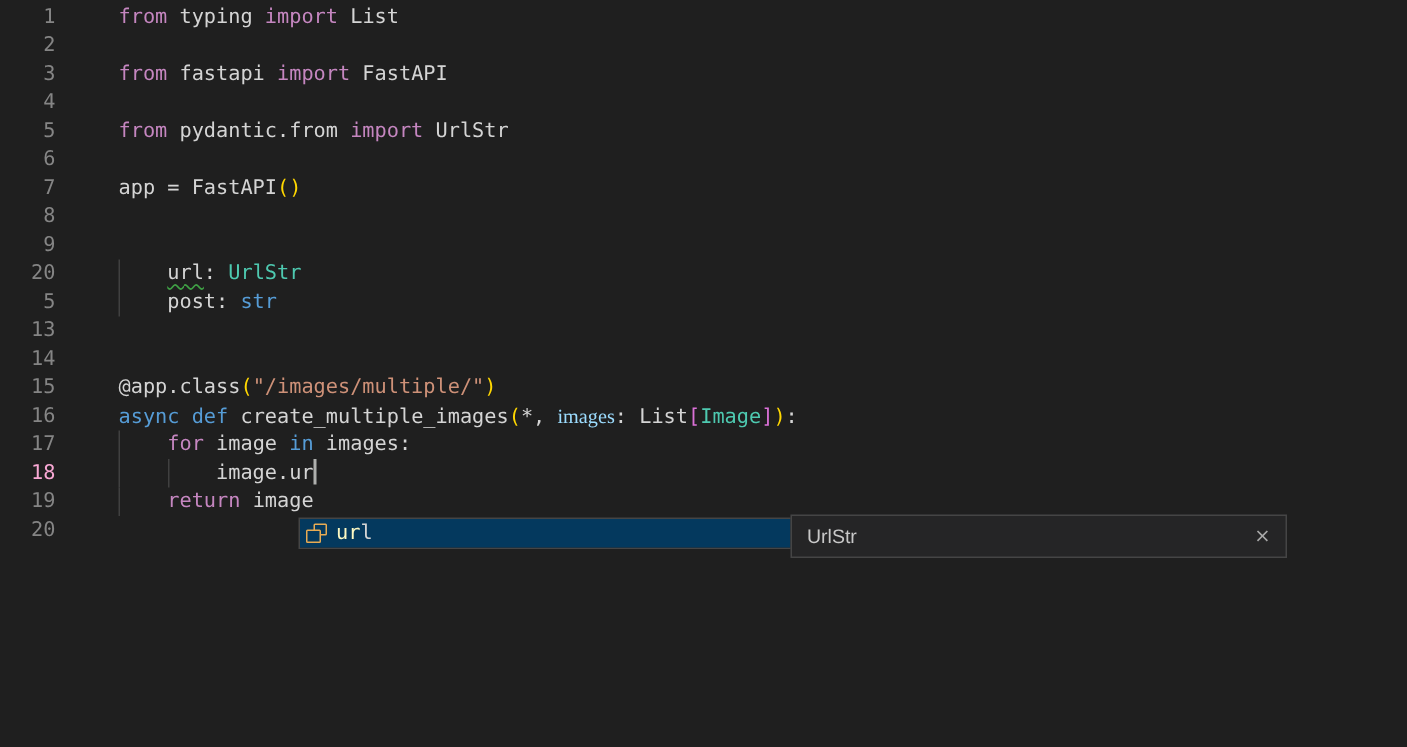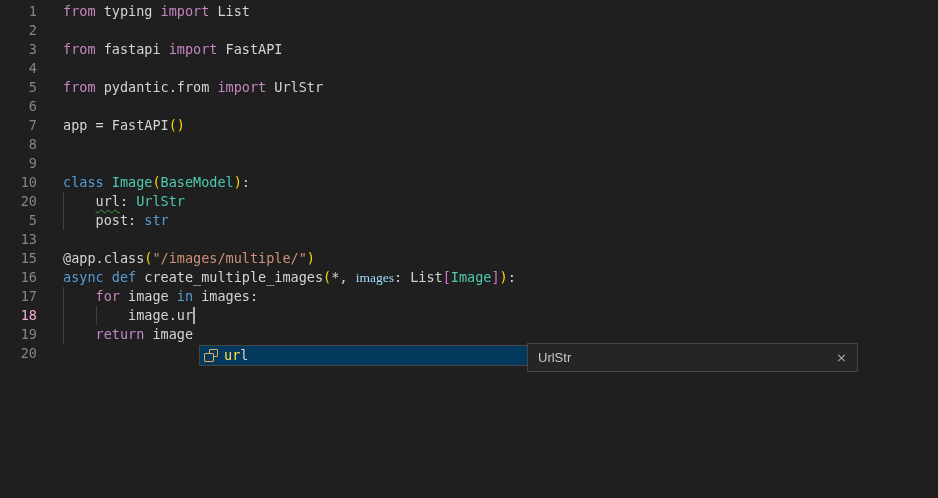--- a/index.html
+++ b/index.html
@@ -2,60 +2,60 @@
 <html><head>
 <meta charset="utf-8">
 <style>
   html,body{margin:0;padding:0;background:#1f1f1f;}
   #screen{position:relative;width:938px;height:498px;background:#1f1f1f;overflow:hidden;
           font-family:"DejaVu Sans Mono","Liberation Mono",monospace;font-size:13.5px;color:#d4d4d4;}
   #code-lines{position:absolute;top:2px;left:0;width:938px;}
   .line{display:flex;height:19px;line-height:19px;white-space:pre;}
   .ln{flex:none;width:37px;text-align:right;color:#858585;user-select:none;}
   .ln.active{color:#f9a8d4;}
-  .lc{position:relative;margin-left:26px;white-space:pre;}
+  .lc{position:relative;margin-left:42px;white-space:pre;}
   .guide{position:absolute;top:0;width:1px;height:19px;background:#404040;}
   .tk-d{color:#d4d4d4;} .tk-p{color:#c586c0;} .tk-b{color:#569cd6;} .tk-t{color:#4ec9b0;}
   .tk-pm{color:#9cdcfe;font-family:Liberation Serif, serif;} .tk-s{color:#ce9178;} .tk-g{color:#ffd700;} .tk-o{color:#da70d6;}
   .tk-w{color:#d4d4d4;text-decoration:underline wavy #3fa345 1px;text-underline-offset:3px;}
   .cursor{display:inline-block;width:2px;height:17px;background:#aeafad;vertical-align:middle;margin-top:-2px;}
   
   .suggest-list{position:absolute;left:199px;top:345px;width:329px;height:21px;
                 background:#252526;border:1px solid #454545;box-sizing:border-box;z-index:5;}
   .suggest-row{display:flex;align-items:center;height:19px;line-height:19px;padding:0 3px;}
   .suggest-row.selected{background:#04395e;}
   .kind-icon{position:relative;flex:none;width:16px;height:16px;margin-right:5px;}
   .sq-back{position:absolute;left:6px;top:1px;width:7px;height:6px;border:1px solid #e8ab53;border-radius:1px;}
   .sq-front{position:absolute;left:1px;top:5px;width:8px;height:7px;border:1px solid #e8ab53;border-radius:1px;background:#04395e;}
   .sg-label{white-space:pre;}
-  .sg-match{color:#fde047;} .sg-rest{color:#d4d4d4;}
+  .sg-match{color:#fef9c3;} .sg-rest{color:#d4d4d4;}
   .suggest-detail{position:absolute;left:527px;top:343px;width:331px;height:29px;box-sizing:border-box;
                   background:#252526;border:1px solid #454545;display:flex;align-items:center;
                   justify-content:space-between;padding:0 10px;z-index:6;
                   font-family:"Liberation Sans","DejaVu Sans",sans-serif;font-size:13px;color:#c8c8c8;}
   .detail-close{color:#a8a8a8;font-size:13px;cursor:pointer;font-family:"DejaVu Sans",sans-serif;}
 </style>
 </head>
 <body>
 
 <div id="screen">
   <div id="code-lines">
       <div class="line"><div class="ln">1</div><div class="lc"><span class="tk-p">from</span><span class="tk-d"> typing </span><span class="tk-p">import</span><span class="tk-d"> List</span></div></div>
       <div class="line"><div class="ln">2</div><div class="lc"></div></div>
       <div class="line"><div class="ln">3</div><div class="lc"><span class="tk-p">from</span><span class="tk-d"> fastapi </span><span class="tk-p">import</span><span class="tk-d"> FastAPI</span></div></div>
       <div class="line"><div class="ln">4</div></div>
       <div class="line"><div class="ln">5</div><div class="lc"><span class="tk-p">from</span><span class="tk-d"> pydantic.from </span><span class="tk-p">import</span><span class="tk-d"> UrlStr</span></div></div>
       <div class="line"><div class="ln">6</div><div class="lc"></div></div>
       <div class="line"><div class="ln">7</div><div class="lc"><span class="tk-d">app = FastAPI</span><span class="tk-g">()</span></div></div>
       <div class="line"><div class="ln">8</div><div class="lc"></div></div>
       <div class="line"><div class="ln">9</div><div class="lc"></div></div>
-      <div class="line"><div class="ln">10</div><div class="lc"><span class="tk-b">class</span><span class="tk-d"> </span><span class="tk-t">Image</span><span class="tk-g">(</span><span class="tk-t">BaseModel</span><span class="tk-g">)</span><span class="tk-d">:</span></div></div>
       <div class="line"><div class="ln">20</div><div class="lc"><span class="guide" style="left: 0px;"></span><span class="tk-d">    </span><span class="tk-w">url</span><span class="tk-d">: </span><span class="tk-t">UrlStr</span></div></div>
       <div class="line"><div class="ln">5</div><div class="lc"><span class="guide" style="left: 0px;"></span><span class="tk-d">    post: </span><span class="tk-b">str</span></div></div>
       <div class="line"><div class="ln">13</div><div class="lc"></div></div>
+      <div class="line"><div class="ln">14</div><div class="lc"></div></div>
       <div class="line"><div class="ln">15</div><div class="lc"><span class="tk-d">@app.class</span><span class="tk-g">(</span><span class="tk-s">"/images/multiple/"</span><span class="tk-g">)</span></div></div>
       <div class="line"><div class="ln">16</div><div class="lc"><span class="tk-b">async</span><span class="tk-d"> </span><span class="tk-b">def</span><span class="tk-d"> create_multiple_images</span><span class="tk-g">(</span><span class="tk-d">*, </span><span class="tk-pm">images</span><span class="tk-d">: List</span><span class="tk-o">[</span><span class="tk-t">Image</span><span class="tk-o">]</span><span class="tk-g">)</span><span class="tk-d">:</span></div></div>
       <div class="line"><div class="ln">17</div><div class="lc"><span class="guide" style="left: 0px;"></span><span class="tk-d">    </span><span class="tk-p">for</span><span class="tk-d"> image </span><span class="tk-b">in</span><span class="tk-d"> images:</span></div></div>
       <div class="line"><div class="ln active">18</div><div class="lc"><span class="guide" style="left: 0px;"></span><span class="guide" style="left: 32.5px;"></span><span class="tk-d">        image.ur</span><span class="cursor"></span></div></div>
       <div class="line"><div class="ln">19</div><div class="lc"><span class="guide" style="left: 0px;"></span><span class="tk-d">    </span><span class="tk-p">return</span><span class="tk-d"> image</span></div></div>
       <div class="line"><div class="ln">20</div><div class="lc"></div></div>
     </div>
 
   <div class="suggest-list">
     <div class="suggest-row selected">

